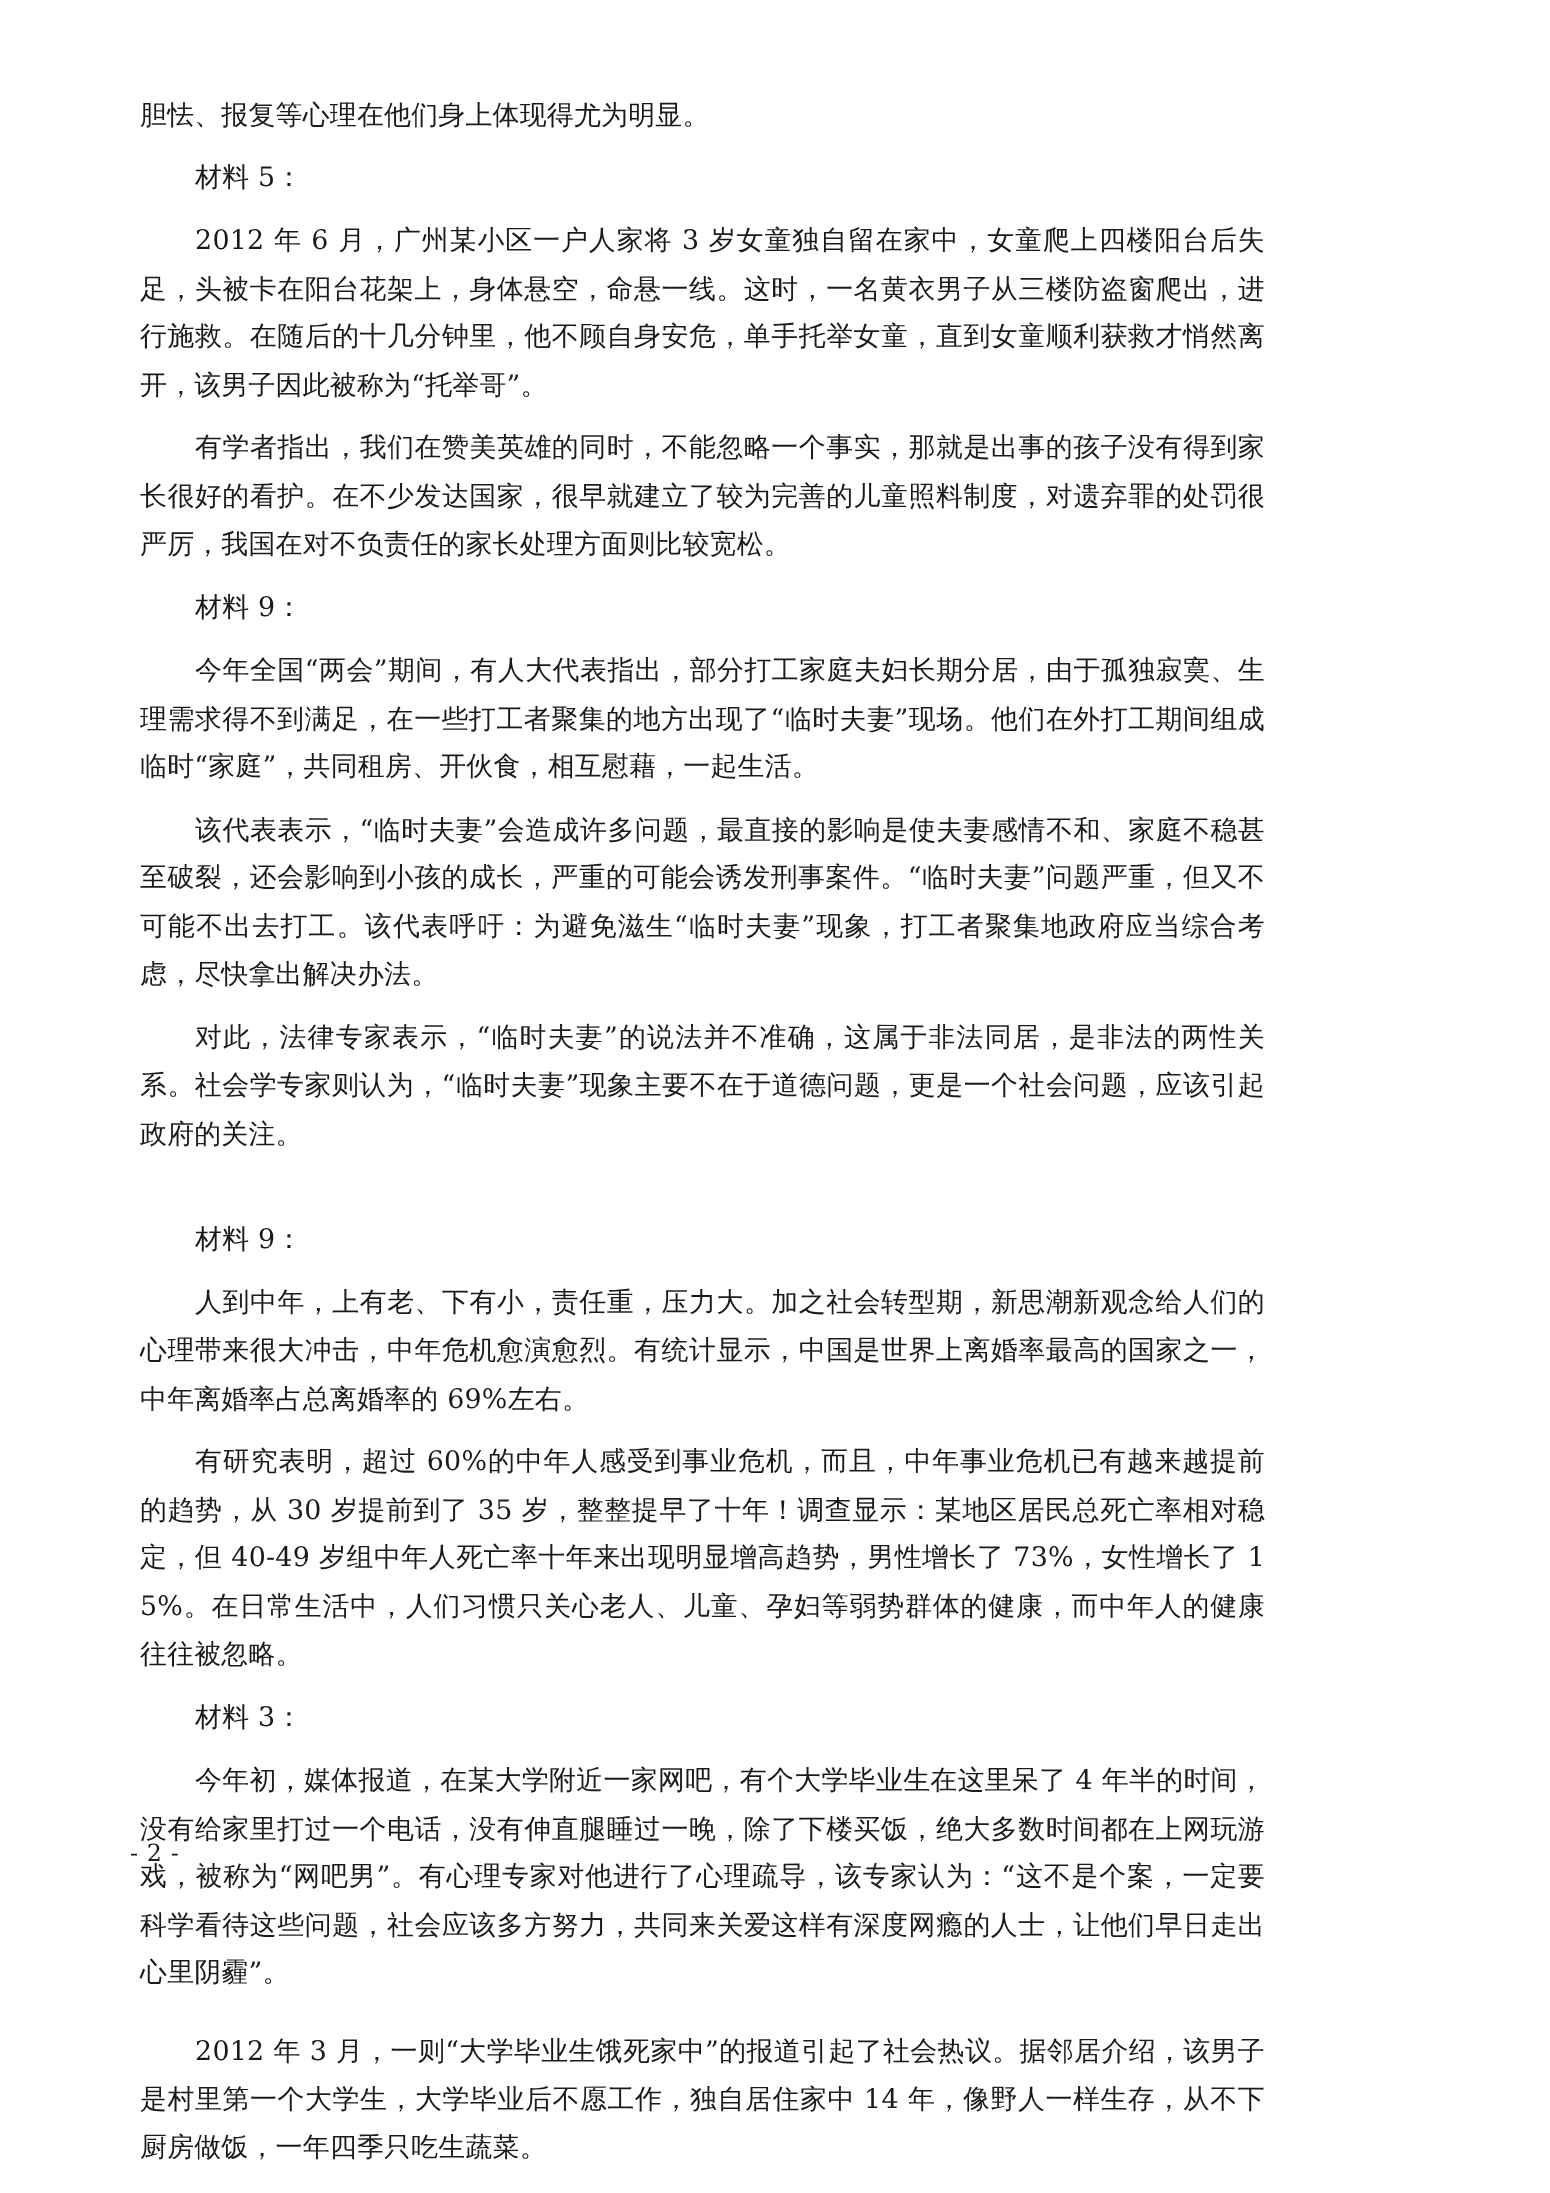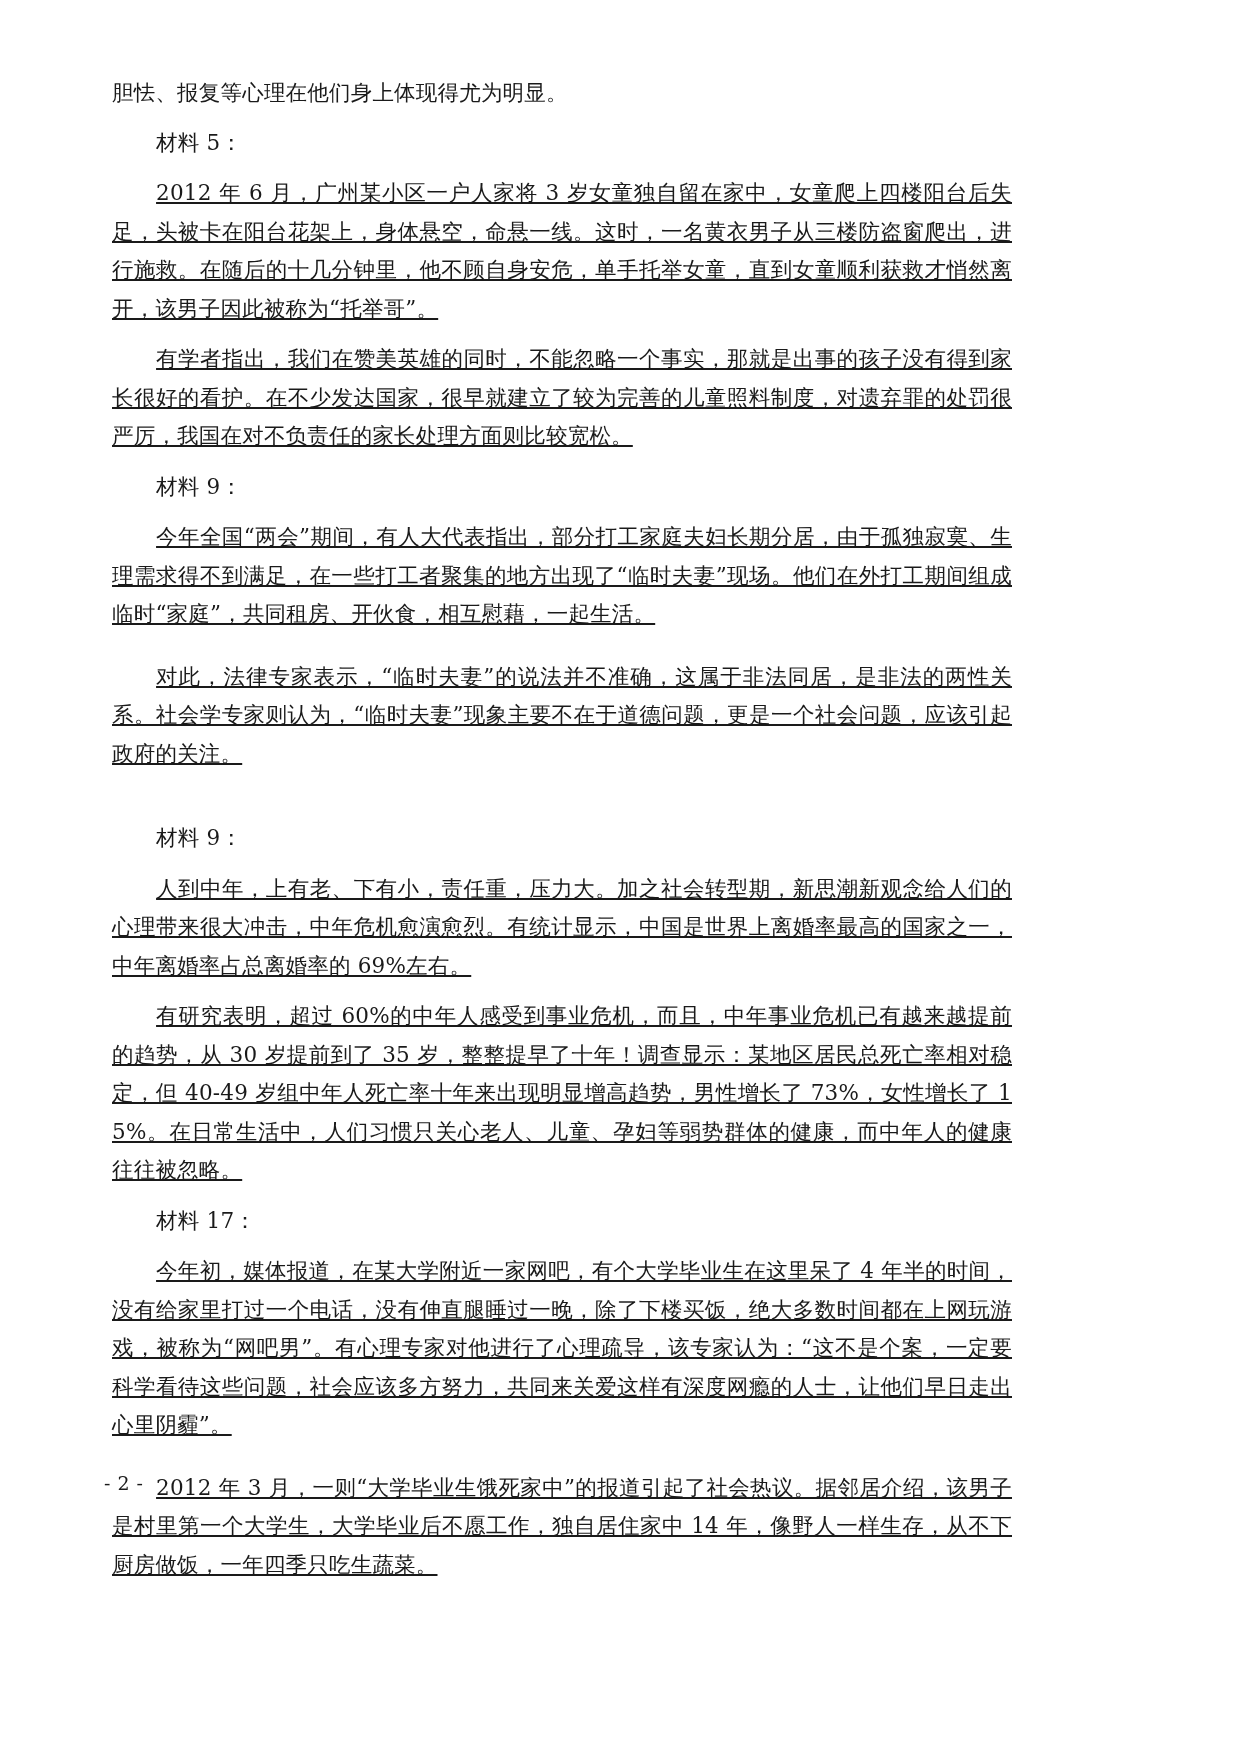--- a/index.html
+++ b/index.html
@@ -30,21 +30,20 @@
     line-height: 38.5px;
     text-align: justify;
     text-justify: inter-ideograph;
     margin: 0 0 0 0;
     letter-spacing: 0.2px;
     word-break: break-all;
     hyphens: none;
   }
   .para.indent {
     text-indent: 2.05em;
-    text-decoration: underline;
   }
   .para.label {
     text-indent: 2.05em;
     white-space: nowrap;
   }
   .gap-small { height: 11px; }
   .gap-section { height: 46px; }
   .gap-block { height: 12px; }
 
   #page-number {
@@ -75,36 +74,37 @@
 
     <p class="para indent">有学者指出，我们在赞美英雄的同时，不能忽略一个事实，那就是出事的孩子没有得到家长很好的看护。在不少发达国家，很早就建立了较为完善的儿童照料制度，对遗弃罪的处罚很严厉，我国在对不负责任的家长处理方面则比较宽松。</p>
     <div class="gap-block"></div>
 
     <p class="para label">材料 9：</p>
     <div class="gap-block"></div>
 
     <p class="para indent">今年全国“两会”期间，有人大代表指出，部分打工家庭夫妇长期分居，由于孤独寂寞、生理需求得不到满足，在一些打工者聚集的地方出现了“临时夫妻”现场。他们在外打工期间组成临时“家庭”，共同租房、开伙食，相互慰藉，一起生活。</p>
     <div class="gap-block"></div>
 
+    <p class="para indent">该代表表示，“临时夫妻”会造成许多问题，最直接的影响是使夫妻感情不和、家庭不稳甚至破裂，还会影响到小孩的成长，严重的可能会诱发刑事案件。“临时夫妻”问题严重，但又不可能不出去打工。该代表呼吁：为避免滋生“临时夫妻”现象，打工者聚集地政府应当综合考虑，尽快拿出解决办法。</p>
     <div class="gap-block"></div>
 
     <p class="para indent">对此，法律专家表示，“临时夫妻”的说法并不准确，这属于非法同居，是非法的两性关系。社会学专家则认为，“临时夫妻”现象主要不在于道德问题，更是一个社会问题，应该引起政府的关注。</p>
 
     <div class="gap-section"></div>
 
     <p class="para label">材料 9：</p>
     <div class="gap-block"></div>
 
     <p class="para indent">人到中年，上有老、下有小，责任重，压力大。加之社会转型期，新思潮新观念给人们的心理带来很大冲击，中年危机愈演愈烈。有统计显示，中国是世界上离婚率最高的国家之一，中年离婚率占总离婚率的 69%左右。</p>
     <div class="gap-block"></div>
 
     <p class="para indent">有研究表明，超过 60%的中年人感受到事业危机，而且，中年事业危机已有越来越提前的趋势，从 30 岁提前到了 35 岁，整整提早了十年！调查显示：某地区居民总死亡率相对稳定，但 40-49 岁组中年人死亡率十年来出现明显增高趋势，男性增长了 73%，女性增长了 15%。在日常生活中，人们习惯只关心老人、儿童、孕妇等弱势群体的健康，而中年人的健康往往被忽略。</p>
     <div class="gap-block"></div>
 
-    <p class="para label">材料 17：</p>
+    <p class="para label">材料 3：</p>
     <div class="gap-block"></div>
 
     <p class="para indent">今年初，媒体报道，在某大学附近一家网吧，有个大学毕业生在这里呆了 4 年半的时间，没有给家里打过一个电话，没有伸直腿睡过一晚，除了下楼买饭，绝大多数时间都在上网玩游戏，被称为“网吧男”。有心理专家对他进行了心理疏导，该专家认为：“这不是个案，一定要科学看待这些问题，社会应该多方努力，共同来关爱这样有深度网瘾的人士，让他们早日走出心里阴霾”。</p>
     <div class="gap-block"></div>
 
     <div class="gap-block"></div>
 
     <p class="para indent">2012 年 3 月，一则“大学毕业生饿死家中”的报道引起了社会热议。据邻居介绍，该男子是村里第一个大学生，大学毕业后不愿工作，独自居住家中 14 年，像野人一样生存，从不下厨房做饭，一年四季只吃生蔬菜。</p>
 
   </div>

